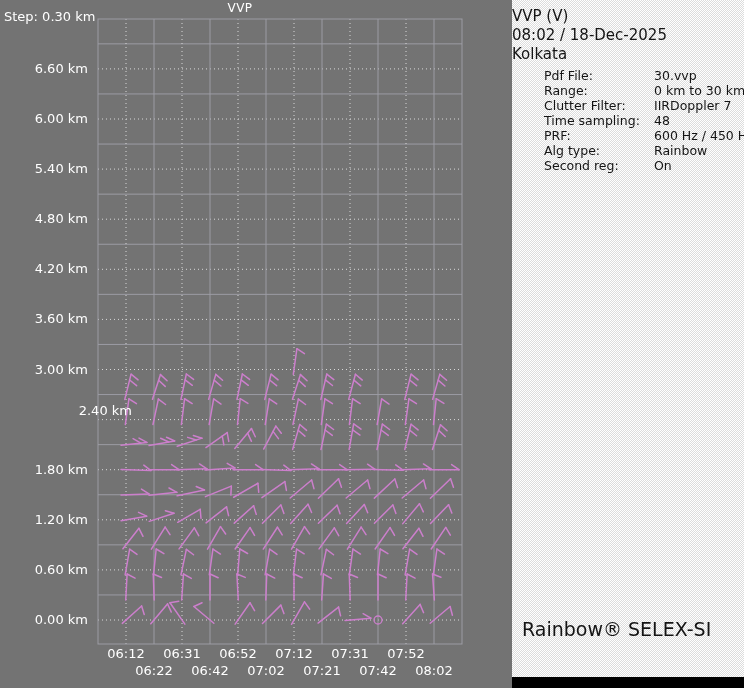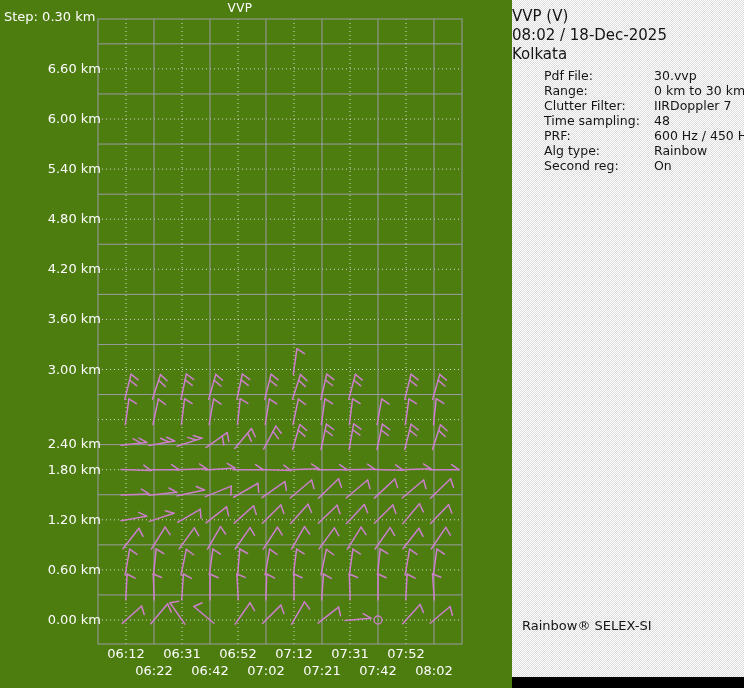--- a/index.html
+++ b/index.html
@@ -1,51 +1,51 @@
 <!DOCTYPE html>
 <html><head>
 <meta charset="utf-8">
 <style>
   html,body{margin:0;padding:0;background:#000;}
   body{
     width:744px;height:688px;position:relative;overflow:hidden;
     font-family:"DejaVu Sans","Liberation Sans",sans-serif;
   }
-  .chart-area{position:absolute;left:0;top:0;width:512px;height:688px;background:#4d7c0f;}
+  .chart-area{position:absolute;left:0;top:0;width:512px;height:688px;background:#737373;}
   .chart-area svg{position:absolute;left:0;top:0;}
   .chart-title{
     position:absolute;left:0;top:1px;width:480px;text-align:center;
     color:#fff;font-size:12px;letter-spacing:.5px;
   }
   .step-label{
     position:absolute;left:4px;top:9px;color:#fff;font-size:13px;white-space:nowrap;
   }
   .y-label{
     position:absolute;left:0;width:88px;text-align:right;color:#fff;
-    font-size:13px;white-space:nowrap;margin-left:13px;
+    font-size:13px;white-space:nowrap;
   }
   .x-label{
     position:absolute;transform:translateX(-50%);color:#fff;
     font-size:13px;white-space:nowrap;
   }
   .side-panel{
     position:absolute;left:512px;top:0;width:232px;height:677px;
     background-color:#fff;
     background-image:conic-gradient(#dcdcdc 25%,#ffffff 0 50%,#dcdcdc 0 75%,#ffffff 0);
     background-size:2px 2px;
     color:#141414;
   }
   .panel-head{padding-top:7px;text-align:left;}
   .panel-head div{font-size:15px;line-height:19px;white-space:nowrap;}
   .panel-fields{position:absolute;left:0;top:68px;width:232px;padding-left:24px;}
   .field-row{position:relative;height:15px;font-size:12.5px;white-space:nowrap;}
   .field-label{position:absolute;left:8px;top:0;}
   .field-value{position:absolute;left:103px;top:0;margin-left:15px;}
   .panel-footer{
-    position:absolute;left:10px;top:618px;font-size:13px;white-space:nowrap;
+    position:absolute;left:10px;top:618px;font-size:19px;white-space:nowrap;
   }
 </style>
 </head>
 <body>
 
 <div class="chart-area">
   <svg id="plot" width="512" height="688">
       <line x1="98" y1="68.89999999999998" x2="462" y2="68.89999999999998" stroke="#d9d9d9" stroke-width="1" stroke-dasharray="1 3"></line>
       <line x1="98" y1="43.85000000000002" x2="462" y2="43.85000000000002" stroke="#9c9ca4" stroke-width="1"></line>
       <line x1="98" y1="119" x2="462" y2="119" stroke="#d9d9d9" stroke-width="1" stroke-dasharray="1 3"></line>
@@ -351,21 +351,21 @@
   <div class="step-label">Step: 0.30 km</div>
   <div class="chart-title">VVP</div>
   <div id="axis-labels">
       <div class="y-label" style="top: 60.9px;">6.60 km</div>
       <div class="y-label" style="top: 111px;">6.00 km</div>
       <div class="y-label" style="top: 161.1px;">5.40 km</div>
       <div class="y-label" style="top: 211.2px;">4.80 km</div>
       <div class="y-label" style="top: 261.3px;">4.20 km</div>
       <div class="y-label" style="top: 311.4px;">3.60 km</div>
       <div class="y-label" style="top: 361.5px;">3.00 km</div>
-      <div class="y-label" style="top: 436px;">2.40 km</div>
+      <div class="y-label" style="top: 403px; padding-left: 44px;">2.40 km</div>
       <div class="y-label" style="top: 461.7px;">1.80 km</div>
       <div class="y-label" style="top: 511.8px;">1.20 km</div>
       <div class="y-label" style="top: 561.9px;">0.60 km</div>
       <div class="y-label" style="top: 612px;">0.00 km</div>
       <div class="x-label" style="left: 126px; top: 646px;">06:12</div>
       <div class="x-label" style="left: 154px; top: 663px;">06:22</div>
       <div class="x-label" style="left: 182px; top: 646px;">06:31</div>
       <div class="x-label" style="left: 210px; top: 663px;">06:42</div>
       <div class="x-label" style="left: 238px; top: 646px;">06:52</div>
       <div class="x-label" style="left: 266px; top: 663px; text-align: center;">07:02</div>

